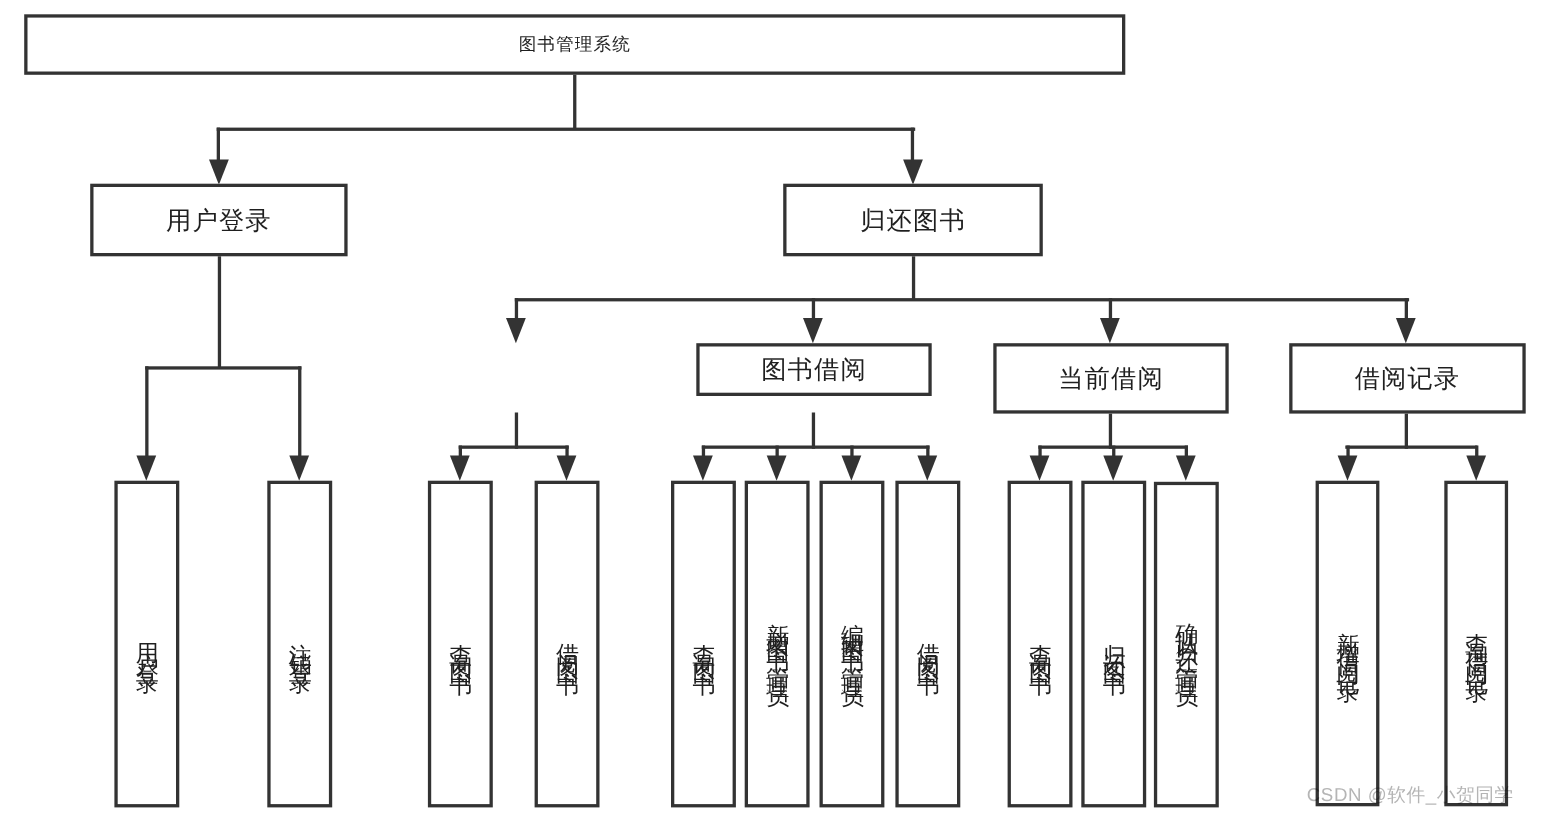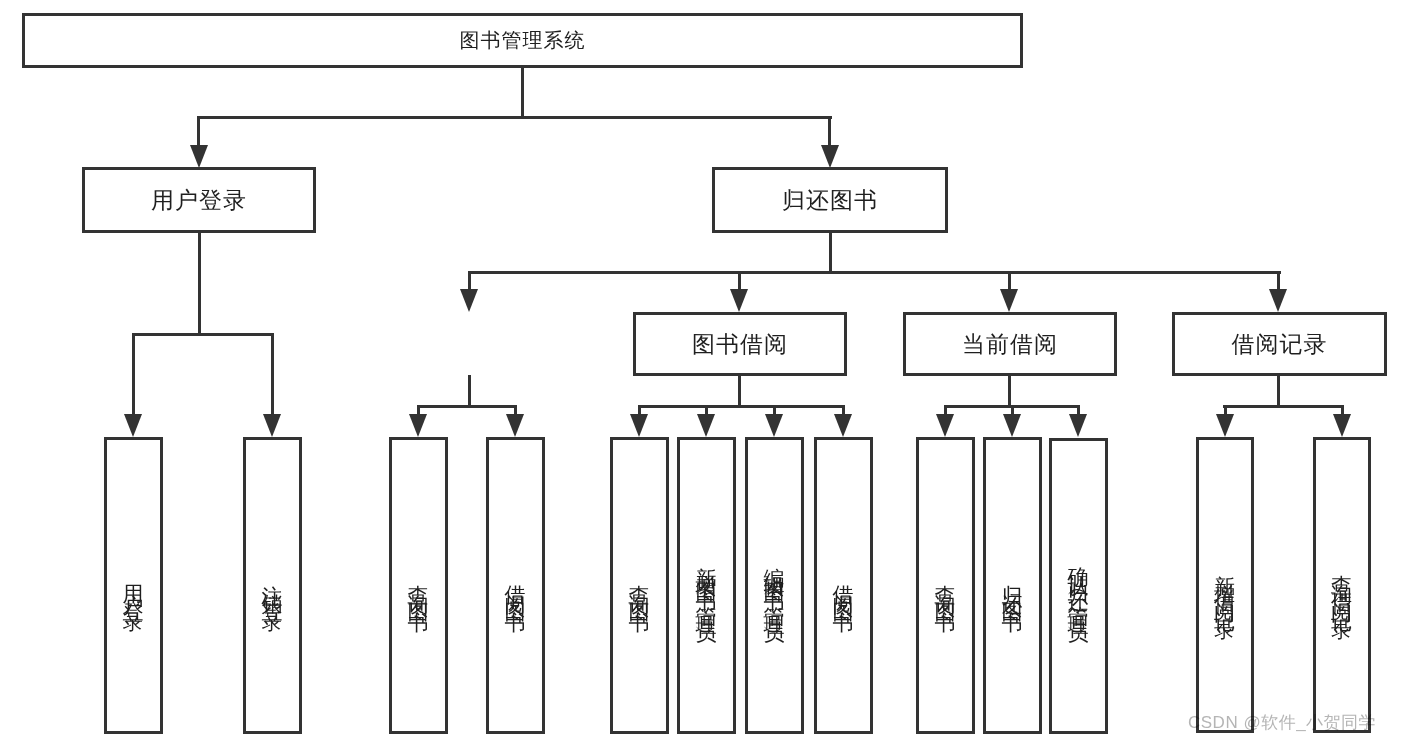--- a/index.html
+++ b/index.html
@@ -5,21 +5,21 @@
   html,body{margin:0;padding:0;background:#ffffff;}
   .canvas{
     position:relative;width:1405px;height:747px;background:#ffffff;overflow:hidden;
     font-family:"Liberation Sans","DejaVu Sans",sans-serif;color:#1f1f1f;
   }
   .box{
     position:absolute;border:3px solid #333333;background:#ffffff;
     display:flex;align-items:center;justify-content:center;box-sizing:border-box;
   }
   .hlabel{font-size:23px;letter-spacing:1px;color:#1f1f1f;}
-  .root-label{font-size:20px;letter-spacing:1px;}
+  .root-label{font-size:16px;letter-spacing:1px;}
   .vbox{
     position:absolute;border:3px solid #333333;background:#ffffff;box-sizing:border-box;
     display:flex;align-items:center;justify-content:center;
   }
   .vtext{
     writing-mode:vertical-rl;font-size:21px;letter-spacing:9px;color:#1f1f1f;
     line-height:1;white-space:nowrap;
   }
   .ln{position:absolute;background:#333333;}
   .tri{
@@ -103,21 +103,21 @@
     <span class="hlabel root-label">图书管理系统</span>
   </div>
 
   <div class="box" style="left:82px;top:167px;width:234px;height:66px;">
     <span class="hlabel">用户登录</span>
   </div>
   <div class="box" style="left:712px;top:167px;width:236px;height:66px;">
     <span class="hlabel">归还图书</span>
   </div>
 
-  <div class="box" style="left:633px;top:312px;width:214px;height:64px;">
+  <div class="box" style="left:633px;top:312px;width:214px;height:48px;">
     <span class="hlabel">图书借阅</span>
   </div>
   <div class="box" style="left:1172px;top:312px;width:215px;height:64px;">
     <span class="hlabel">借阅记录</span>
   </div>
   <div class="box" style="left:903px;top:312px;width:214px;height:64px;">
     <span class="hlabel">当前借阅</span>
   </div>
 
   <div class="vbox" style="left:104px;top:437px;width:59px;height:297px;">

